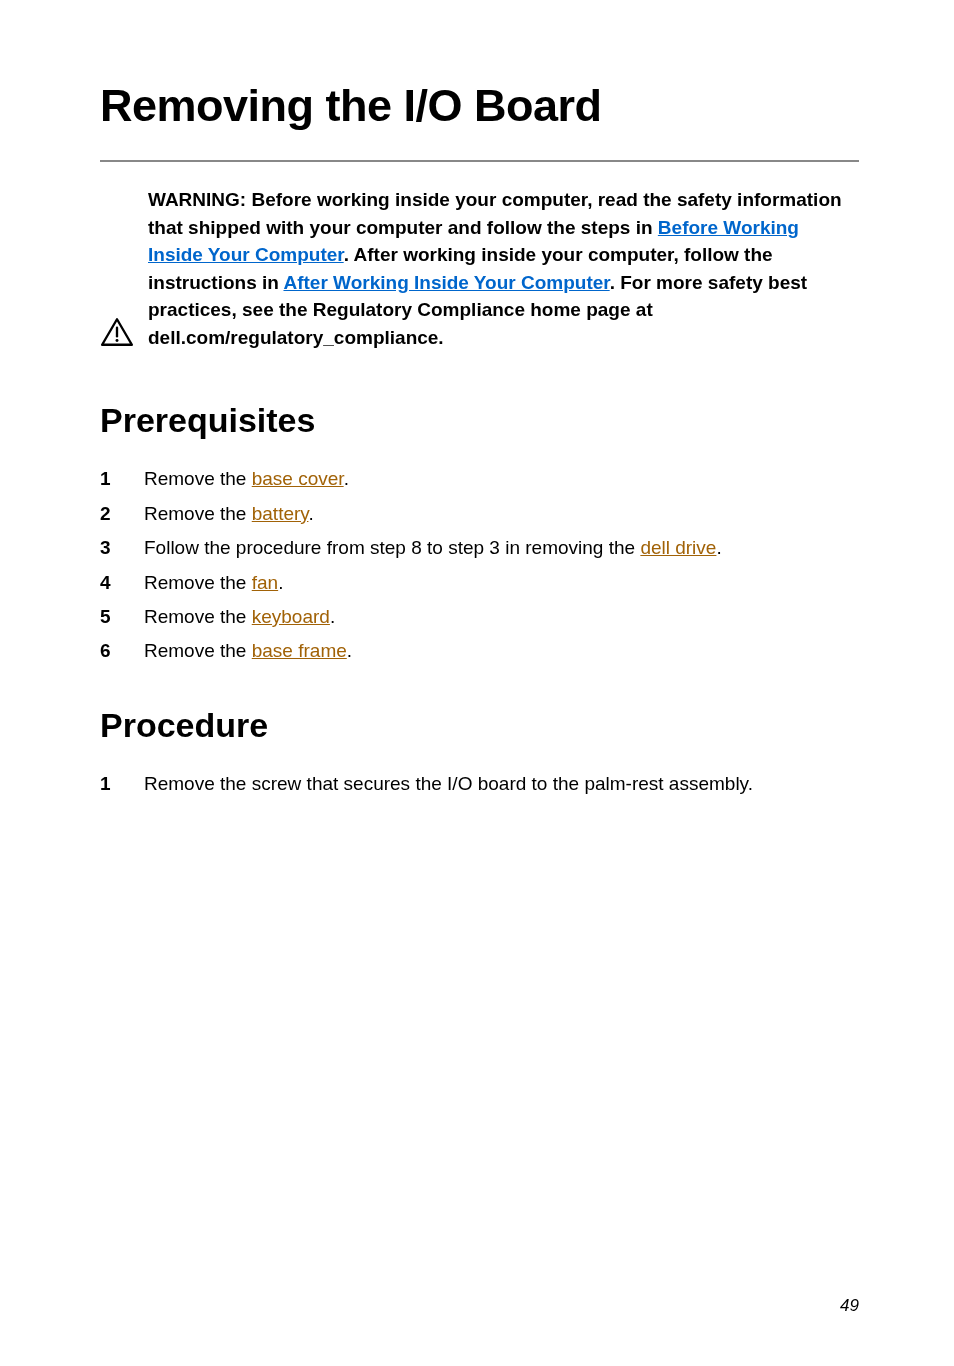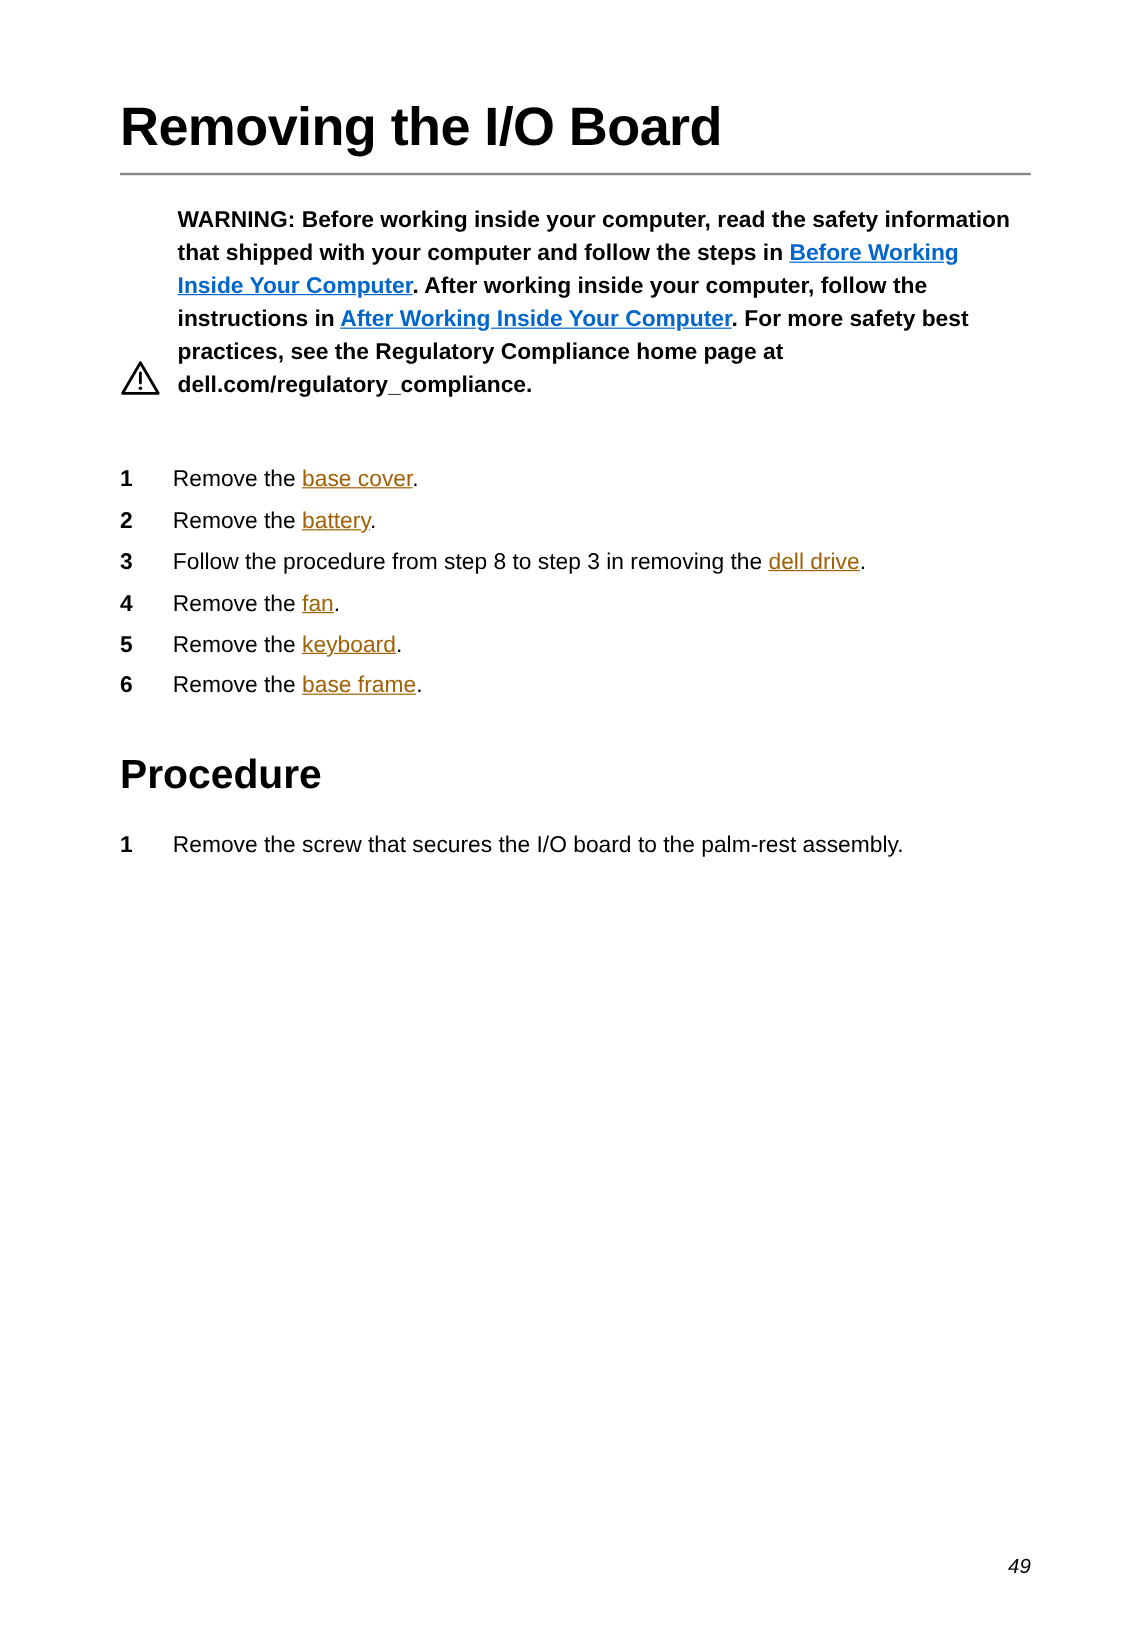--- a/index.html
+++ b/index.html
@@ -15,21 +15,21 @@
     position: relative;
     color: #000000;
   }
   .page {
     padding: 80px 95px 0 100px;
   }
   .title {
     font-size: 45px;
     font-weight: bold;
     letter-spacing: -0.5px;
-    padding-bottom: 12px;
+    padding-bottom: 28px;
     border-bottom: 2px solid #888888;
     margin-bottom: 24px;
   }
   .warning-block {
     display: flex;
     align-items: flex-end;
     gap: 14px;
     margin-bottom: 50px;
     padding-right: 10px;
   }
@@ -119,20 +119,21 @@
         <path d="M16 2 L30 26 L2 26 Z" fill="none" stroke="#000" stroke-width="2.2" stroke-linejoin="round"></path>
         <line x1="16" y1="10" x2="16" y2="18" stroke="#000" stroke-width="2.2" stroke-linecap="round"></line>
         <circle cx="16" cy="22" r="1.4" fill="#000"></circle>
       </svg>
     </div>
     <div class="warning-text">
       <span>WARNING: Before working inside your computer, read the safety information that shipped with your computer and follow the steps in </span><a href="#" class="link">Before Working Inside Your Computer</a><span>. After working inside your computer, follow the instructions in </span><a href="#" class="link">After Working Inside Your Computer</a><span>. For more safety best practices, see the Regulatory Compliance home page at dell.com/regulatory_compliance.</span>
     </div>
   </div>
 
+  <h2 class="section-heading">Prerequisites</h2>
 
   <ol class="prereq-list">
     <li><span>Remove the </span><a href="#" class="link">base cover</a><span>.</span></li>
     <li><span>Remove the </span><a href="#" class="link">battery</a><span>.</span></li>
     <li><span>Follow the procedure from step 8 to step 3 in removing the </span><a href="#" class="link">dell drive</a><span>.</span></li>
     <li><span>Remove the </span><a href="#" class="link">fan</a><span>.</span></li>
     <li><span>Remove the </span><a href="#" class="link">keyboard</a><span>.</span></li>
     <li><span>Remove the </span><a href="#" class="link">base frame</a><span>.</span></li>
   </ol>
 

